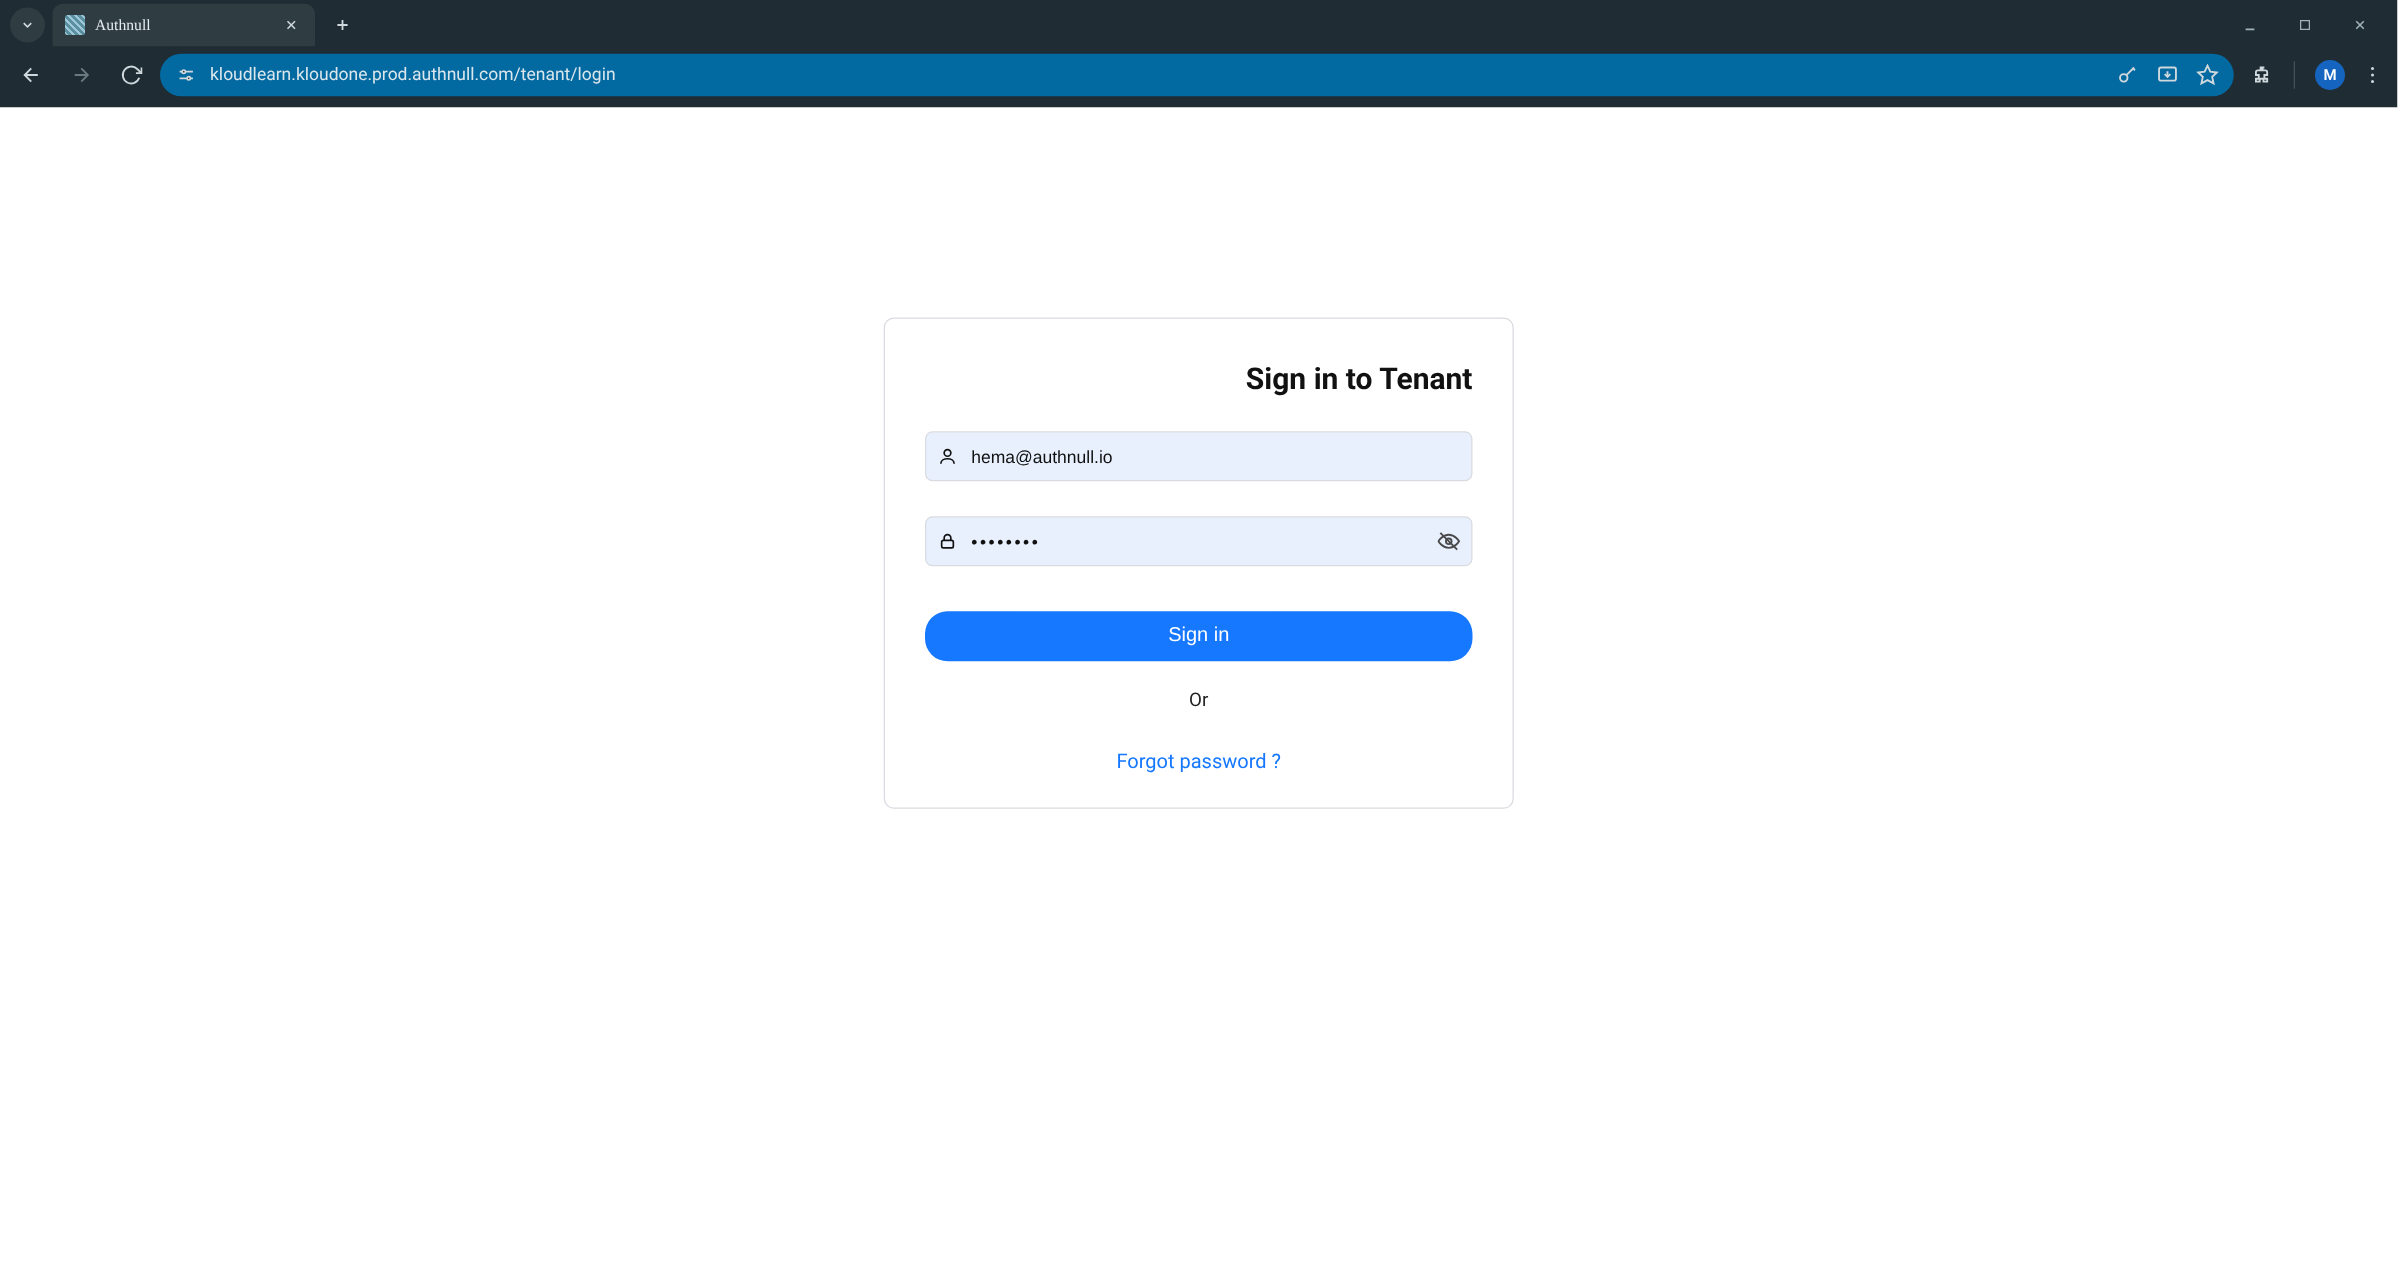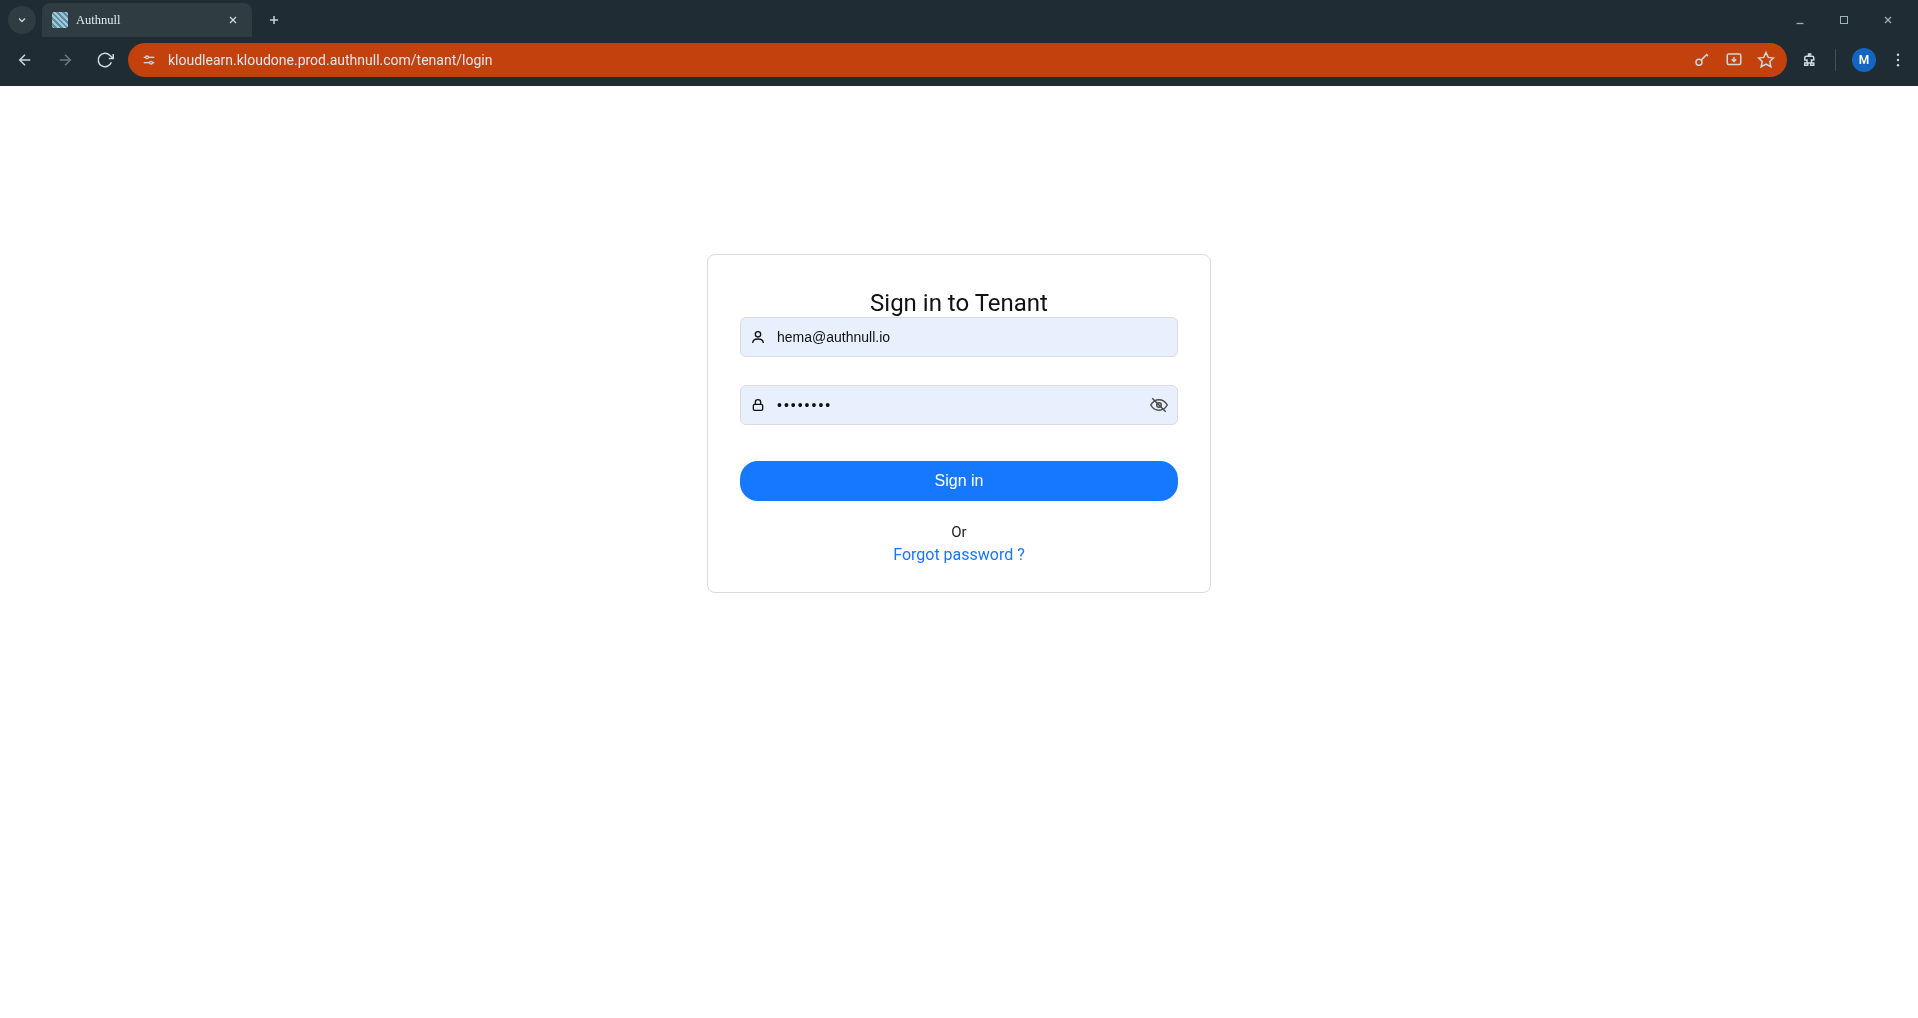--- a/index.html
+++ b/index.html
@@ -27,54 +27,54 @@
     .tab-title { flex: 1; white-space: nowrap; overflow: hidden; text-overflow: ellipsis; }
     .tab-close { width: 18px; height: 18px; display:flex; align-items:center; justify-content:center; color:#cfd8dc; border-radius:50%; cursor:pointer; }
     .new-tab { width: 28px; height: 28px; display:flex; align-items:center; justify-content:center; color:#cfd8dc; margin-left: 8px; cursor:pointer; }
     .spacer { flex: 1; }
     .win-btn { width: 44px; height: 30px; display:flex; align-items:center; justify-content:center; color:#9fb2ba; cursor:pointer; }
 
     .toolbar { height: 46px; display:flex; align-items:center; padding: 0 8px 6px 8px; gap: 6px; }
     .nav-btn { width: 34px; height: 34px; display:flex; align-items:center; justify-content:center; color:#cfd8dc; border-radius: 17px; cursor:pointer; }
     .nav-btn.disabled { color:#6a7a81; cursor: default; }
     .omnibox {
-      flex: 1; height: 34px; background:#c2410c; border-radius: 17px;
+      flex: 1; height: 34px; background:#0369a1; border-radius: 17px;
       display:flex; align-items:center; padding: 0 12px; gap: 10px; color:#cfd8dc;
     }
     .site-chip { width:18px; height:18px; display:flex; align-items:center; justify-content:center; color:#cfd8dc; }
     .url { font-size: 14px; color:#dbe7ec; white-space: nowrap; overflow:hidden; text-overflow: ellipsis; }
     .omni-right { margin-left:auto; display:flex; align-items:center; gap: 14px; color:#cfd8dc; }
     .ext-area { display:flex; align-items:center; gap: 10px; margin-left: 8px; color:#cfd8dc; }
     .divider-v { width:1px; height:22px; background:#435057; margin: 0 6px; }
     .avatar { width: 24px; height: 24px; border-radius: 50%; background:#1565c0; color:#fff; display:flex; align-items:center; justify-content:center; font-size: 12px; font-weight:600; }
     .menu-dots { width: 24px; display:flex; align-items:center; justify-content:center; }
 
     
     .viewport { width: 100%; height: calc(1018px - 86px); background: #ffffff; display:flex; align-items: flex-start; justify-content: center; }
     .card {
       width: 504px; margin-top: 168px; background:#fff;
       border: 1px solid #d9dbe0; border-radius: 8px; padding: 34px 32px 28px 32px;
     }
-    .card h1 { font-size: 24px; font-weight: 400; color:#111; text-align:center; }
+    .card h1 { font-size: 24px; font-weight: 700; color:#111; text-align:right; margin-bottom: 28px; }
 
     .field { position: relative; margin-bottom: 28px; }
     .field-input {
       width: 100%; height: 40px; border: 1px solid #d9dbe0; border-radius: 6px;
       padding: 0 40px 0 36px; font-size: 14px; color:#111; outline: none;
       background: #e8f0fe; 
     }
     .field-icon-left { position:absolute; left:10px; top:50%; transform:translateY(-50%); color:#111; display:flex; }
     .field-icon-right { position:absolute; right:10px; top:50%; transform:translateY(-50%); color:#4b4b4b; display:flex; cursor:pointer; }
 
     .primary-btn {
       width: 100%; height: 40px; border: none; border-radius: 18px;
       background:#1677ff; color:#fff; font-size: 16px; font-weight: 500; cursor:pointer;
     }
     .or { text-align:center; color:#222; font-size: 15px; margin-top: 22px; }
-    .forgot { display:block; text-align:center; color:#1677ff; font-size: 16px; margin-top: 4px; text-decoration: none; cursor:pointer; }
+    .forgot { display:block; text-align:center; color:#1677ff; font-size: 16px; margin-top: 30px; text-decoration: none; cursor:pointer; }
 
     svg { display:block; }
   </style>
 </head>
 <body>
 
 <div class="chrome">
   <div class="titlebar">
     <div class="tab-dropdown">
       <svg width="12" height="12" viewBox="0 0 24 24" fill="none" stroke="currentColor" stroke-width="2.5">

